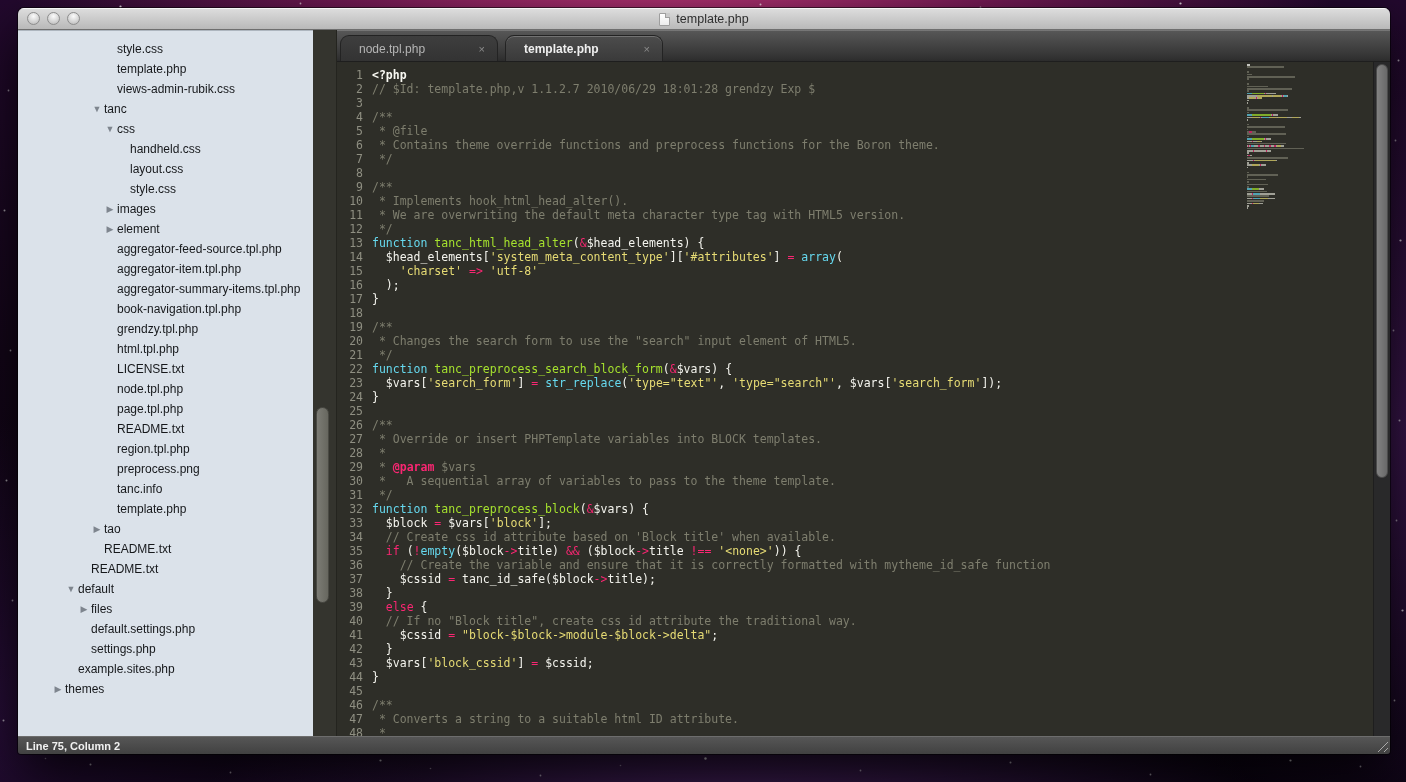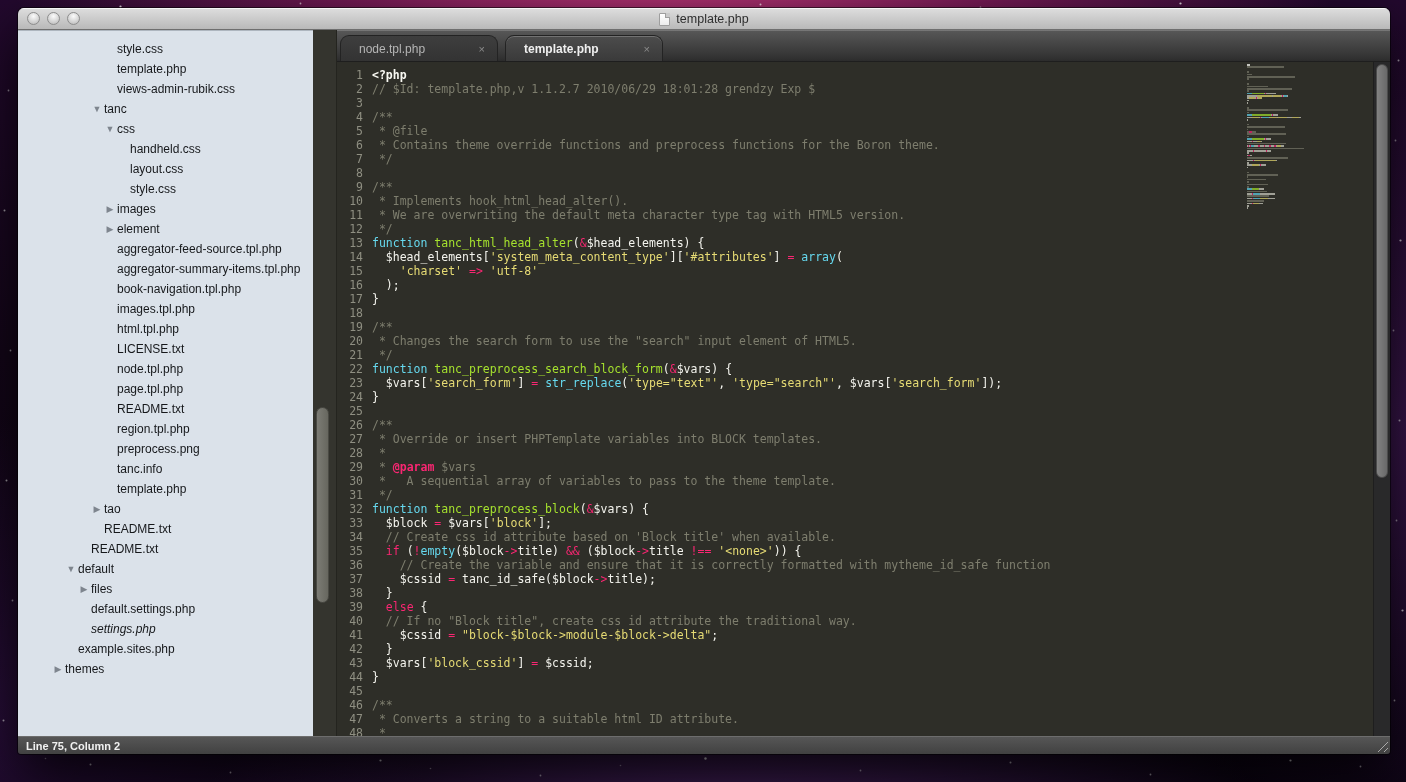--- a/index.html
+++ b/index.html
@@ -161,29 +161,33 @@
           <div class="trow" style="padding-left: 85px;">
             <span class="tri">▶</span>
             <span>element</span>
           </div>
           <div class="trow" style="padding-left: 85px;">
             <span class="tri"></span>
             <span>aggregator-feed-source.tpl.php</span>
           </div>
           <div class="trow" style="padding-left: 85px;">
             <span class="tri"></span>
+            <span>aggregator-item.tpl.php</span>
+          </div>
+          <div class="trow" style="padding-left: 85px;">
+            <span class="tri"></span>
             <span>aggregator-summary-items.tpl.php</span>
           </div>
           <div class="trow" style="padding-left: 85px;">
             <span class="tri"></span>
             <span>book-navigation.tpl.php</span>
           </div>
           <div class="trow" style="padding-left: 85px;">
             <span class="tri"></span>
-            <span>images.tpl.php</span>
+            <span>grendzy.tpl.php</span>
           </div>
           <div class="trow" style="padding-left: 85px;">
             <span class="tri"></span>
             <span>html.tpl.php</span>
           </div>
           <div class="trow" style="padding-left: 85px;">
             <span class="tri"></span>
             <span>LICENSE.txt</span>
           </div>
           <div class="trow" style="padding-left: 85px;">
@@ -231,21 +235,21 @@
             <span>default</span>
           </div>
           <div class="trow" style="padding-left: 59px;">
             <span class="tri">▶</span>
             <span>files</span>
           </div>
           <div class="trow" style="padding-left: 59px;">
             <span class="tri"></span>
             <span>default.settings.php</span>
           </div>
-          <div class="trow" style="padding-left: 59px; font-style: italic;">
+          <div class="trow" style="padding-left: 59px;">
             <span class="tri"></span>
             <span>settings.php</span>
           </div>
           <div class="trow" style="padding-left: 46px;">
             <span class="tri"></span>
             <span>example.sites.php</span>
           </div>
           <div class="trow" style="padding-left: 33px;">
             <span class="tri">▶</span>
             <span>themes</span>

